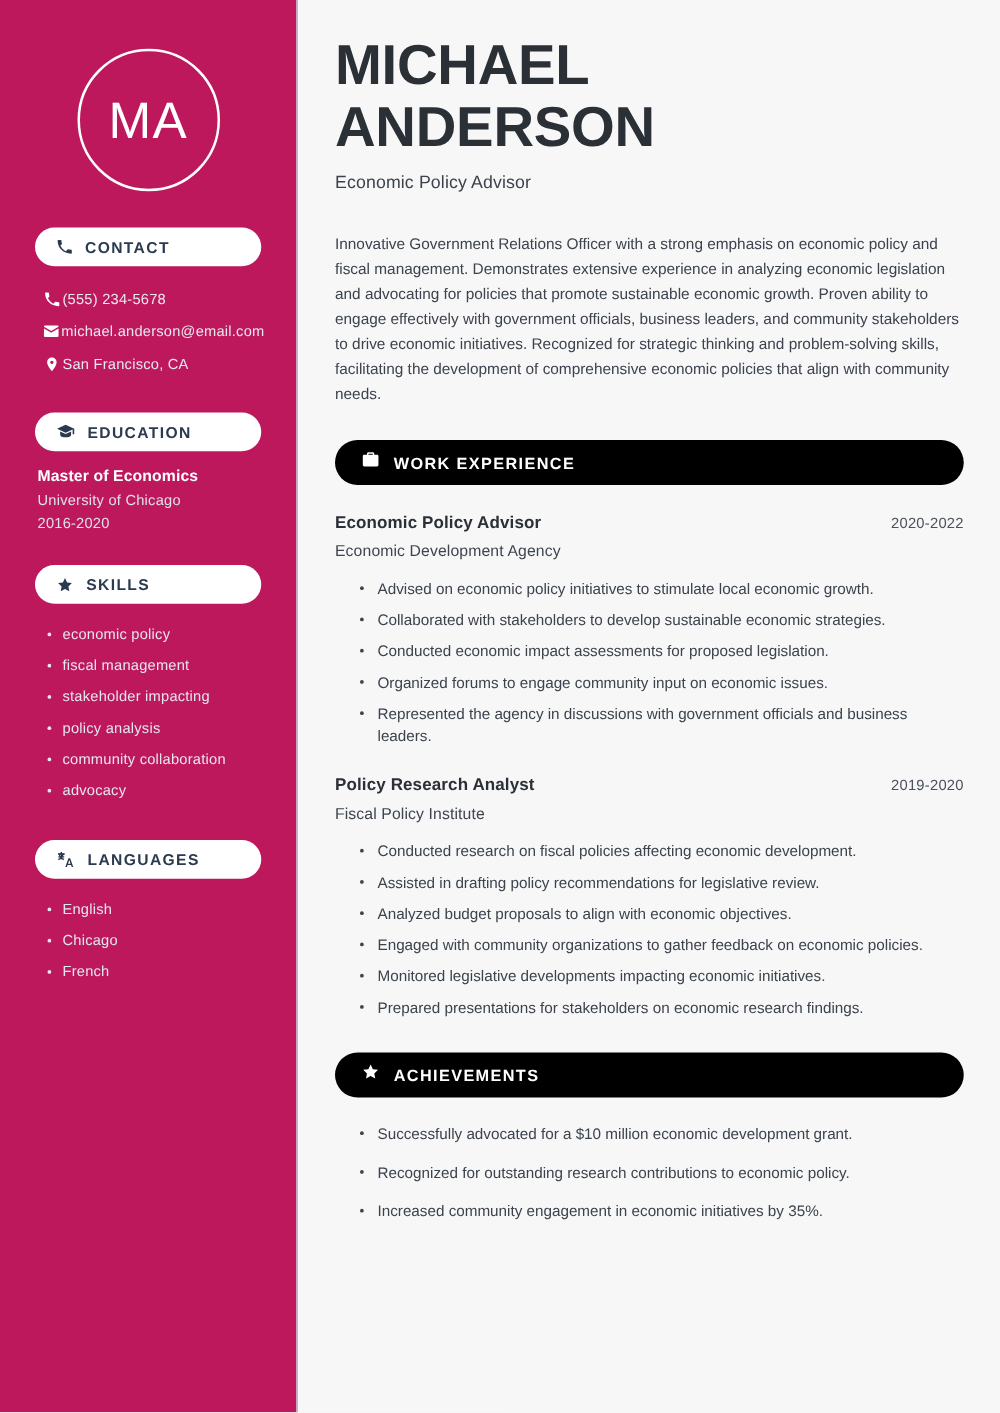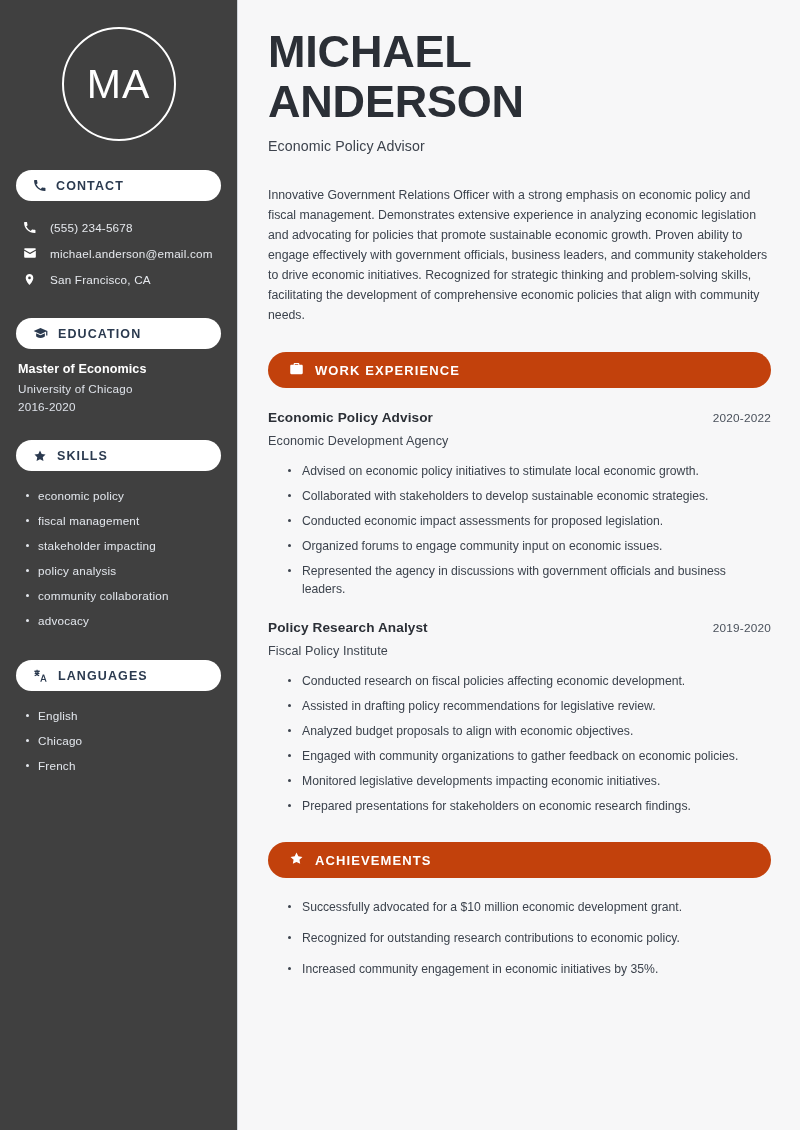--- a/index.html
+++ b/index.html
@@ -19,23 +19,23 @@
     height: 1130px;
     background: #f7f7f8;
     display: flex;
     overflow: hidden;
   }
 
   
   .sidebar {
     width: 238px;
     flex: 0 0 238px;
-    background: #404040;
+    background: #be185d;
     border-right: 1px solid #cfd4da;
-    padding: 0;
+    padding: 12px;
     color: #ffffff;
     position: relative;
   }
 
   .avatar-wrap {
     display: flex;
     justify-content: center;
     padding-top: 27px;
   }
   .avatar {
@@ -78,21 +78,21 @@
   .pill-contact { margin-top: 29px; }
   .pill-education { margin-top: 26px; }
   .pill-skills { margin-top: 27px; }
   .pill-languages { margin-top: 27px; }
 
   
   .contact-list { margin-top: 13px; padding: 0 16px; }
   .contact-row {
     display: flex;
     align-items: center;
-    gap: 13px;
+    gap: 1px;
     height: 26px;
     padding-left: 6px;
   }
   .contact-row .ico { width: 15px; display: flex; justify-content: center; }
   .contact-text {
     font-size: 11.7px;
     color: #e6e9ee;
     letter-spacing: .2px;
     white-space: nowrap;
   }
@@ -162,21 +162,21 @@
     margin-top: 31px;
     font-size: 12.3px;
     line-height: 20px;
     color: #3c434d;
     max-width: 502px;
   }
 
   
   .sec-bar {
     margin-top: 27px;
-    background: #c2410c;
+    background: #000000;
     border-radius: 999px;
     height: 36px;
     display: flex;
     align-items: center;
     gap: 11px;
     padding-left: 21px;
   }
   .sec-bar-label {
     font-size: 13px;
     font-weight: bold;

